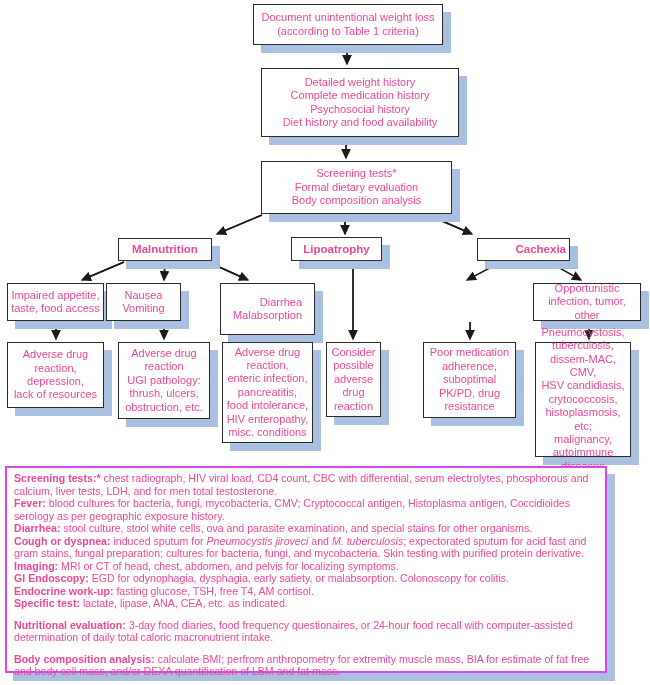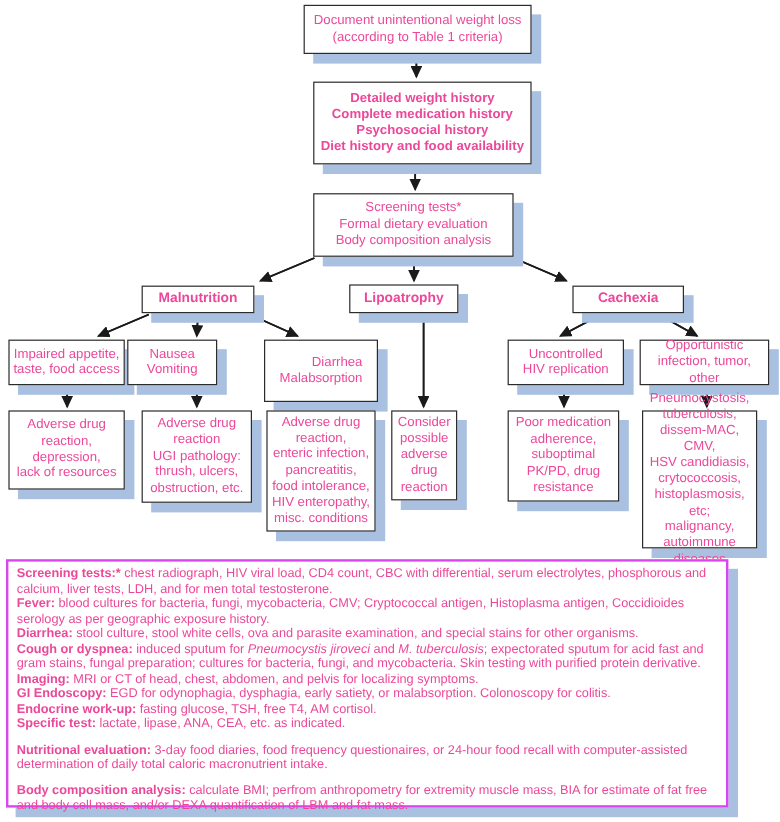--- a/index.html
+++ b/index.html
@@ -29,25 +29,25 @@
     justify-content: center;
     text-align: center;
     font-size: 11px;
     line-height: 1.22;
     padding: 2px 3px;
   }
   .node .txt { white-space: pre-line; }
   .node.category { font-weight: bold; font-size: 11.5px; }
   
   #n-doc          { left: 253px; top: 4px;   width: 190px; height: 41px; }
-  #n-history      { left: 261px; top: 68px;  width: 182px; height: 69px; font-weight: bold; }
-  #n-screening    { left: 261px; top: 161px; width: 167px; height: 53px; }
+  #n-history      { left: 261px; top: 68px;  width: 198px; height: 69px; }
+  #n-screening    { left: 261px; top: 161px; width: 191px; height: 53px; }
   #n-malnutrition { left: 118px; top: 238px; width: 94px;  height: 23px; }
   #n-lipoatrophy  { left: 291px; top: 237px; width: 91px;  height: 24px; }
-  #n-cachexia     { left: 477px; top: 238px; width: 93px;  height: 23px; }
+  #n-cachexia     { left: 477px; top: 238px; width: 93px;  height: 23px; justify-content: flex-end; }
   #n-impaired     { left: 7px;   top: 283px; width: 97px;  height: 38px; }
   #n-nausea       { left: 106px; top: 283px; width: 75px;  height: 38px; }
   #n-diarrhea     { left: 220px; top: 283px; width: 95px;  height: 52px; text-align: right; }
   #n-uncontrolled { left: 423px; top: 283px; width: 97px;  height: 38px; }
   #n-opportunistic{ left: 533px; top: 283px; width: 108px; height: 38px; }
   #n-adr1         { left: 7px;   top: 342px; width: 97px;  height: 66px; }
   #n-adr2         { left: 118px; top: 342px; width: 92px;  height: 77px; }
   #n-adr3         { left: 222px; top: 342px; width: 91px;  height: 101px; }
   #n-consider     { left: 326px; top: 342px; width: 55px;  height: 75px; }
   #n-poormed      { left: 423px; top: 342px; width: 93px;  height: 76px; }
@@ -152,24 +152,20 @@
 taste, food access</span>
   </div>
   <div class="node" id="n-nausea">
     <span class="txt">Nausea
 Vomiting</span>
   </div>
   <div class="node" id="n-diarrhea">
     <span class="txt">Diarrhea
 Malabsorption</span>
   </div>
-  <div class="node" id="n-uncontrolled">
-    <span class="txt">Uncontrolled
-HIV replication</span>
-  </div>
   <div class="node" id="n-opportunistic">
     <span class="txt">Opportunistic
 infection, tumor, other</span>
   </div>
 
   <div class="node" id="n-adr1">
     <span class="txt">Adverse drug
 reaction,
 depression,
 lack of resources</span>

